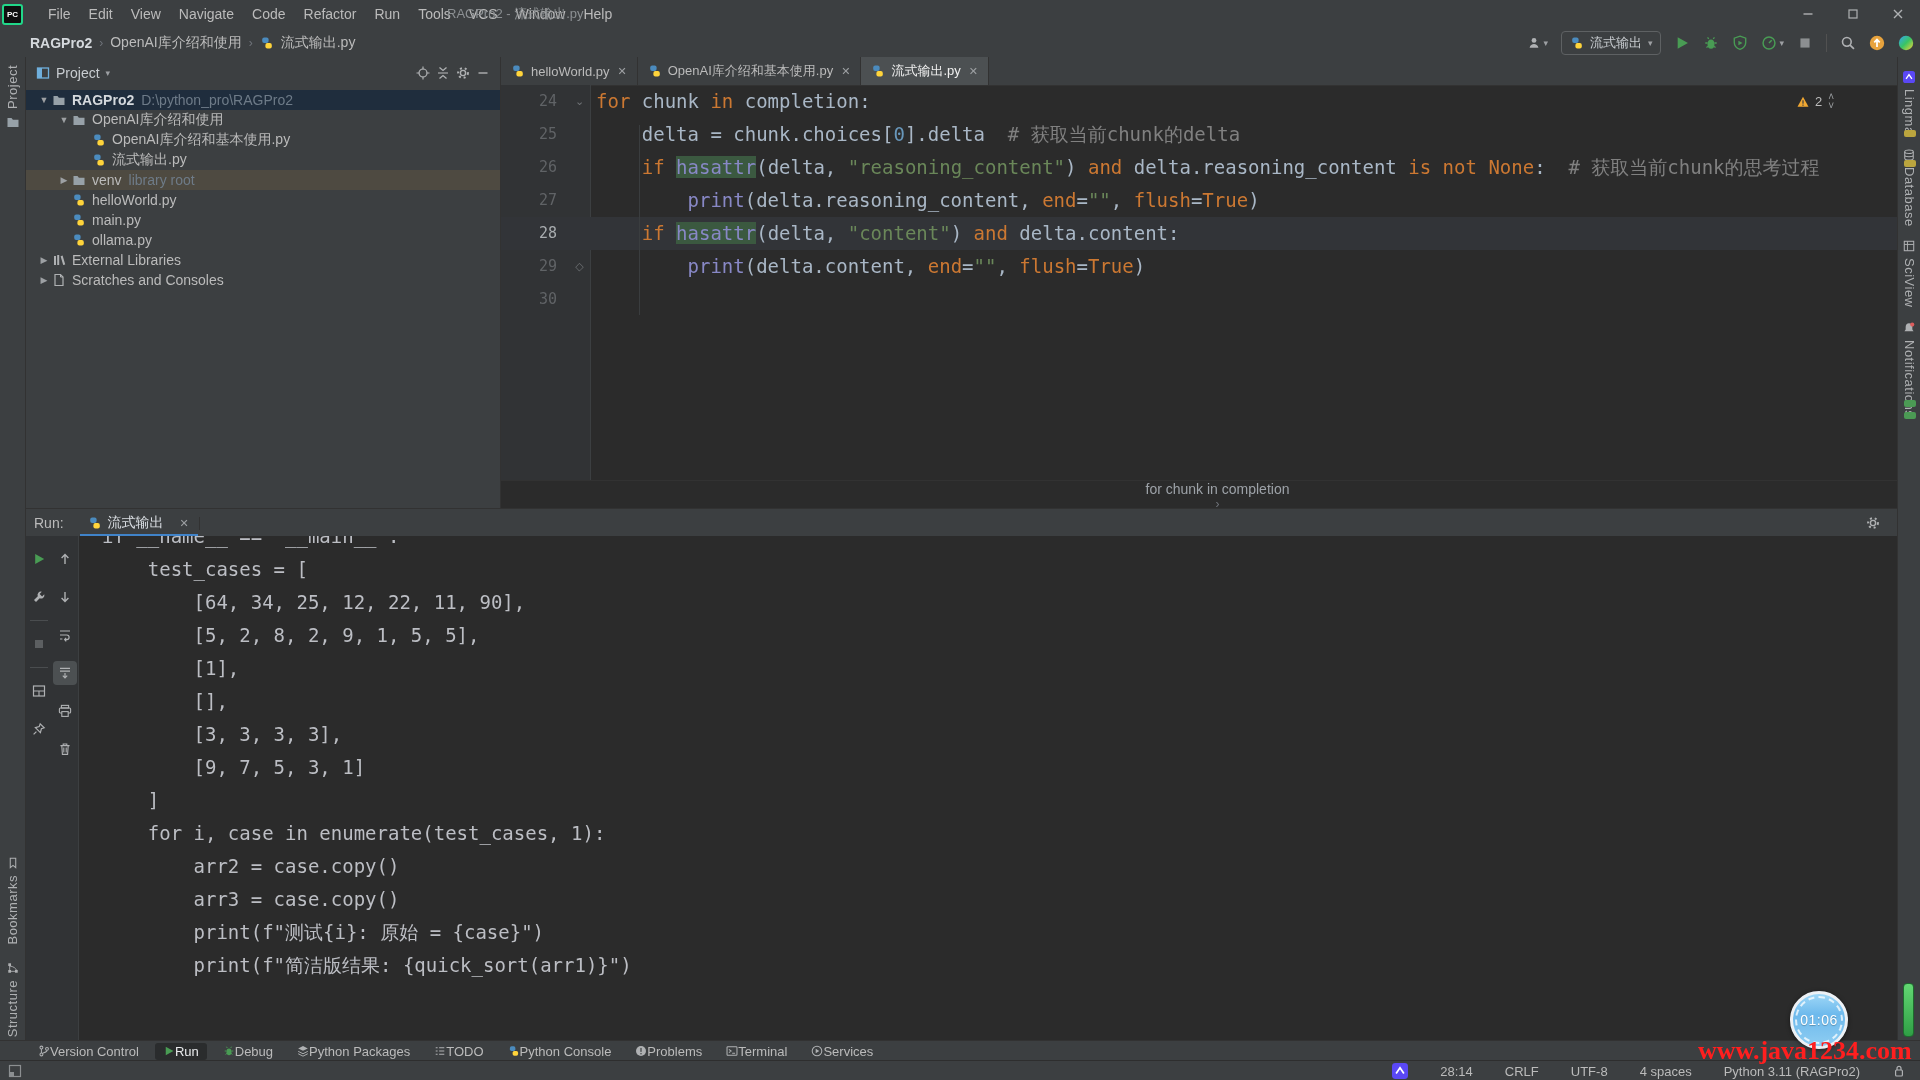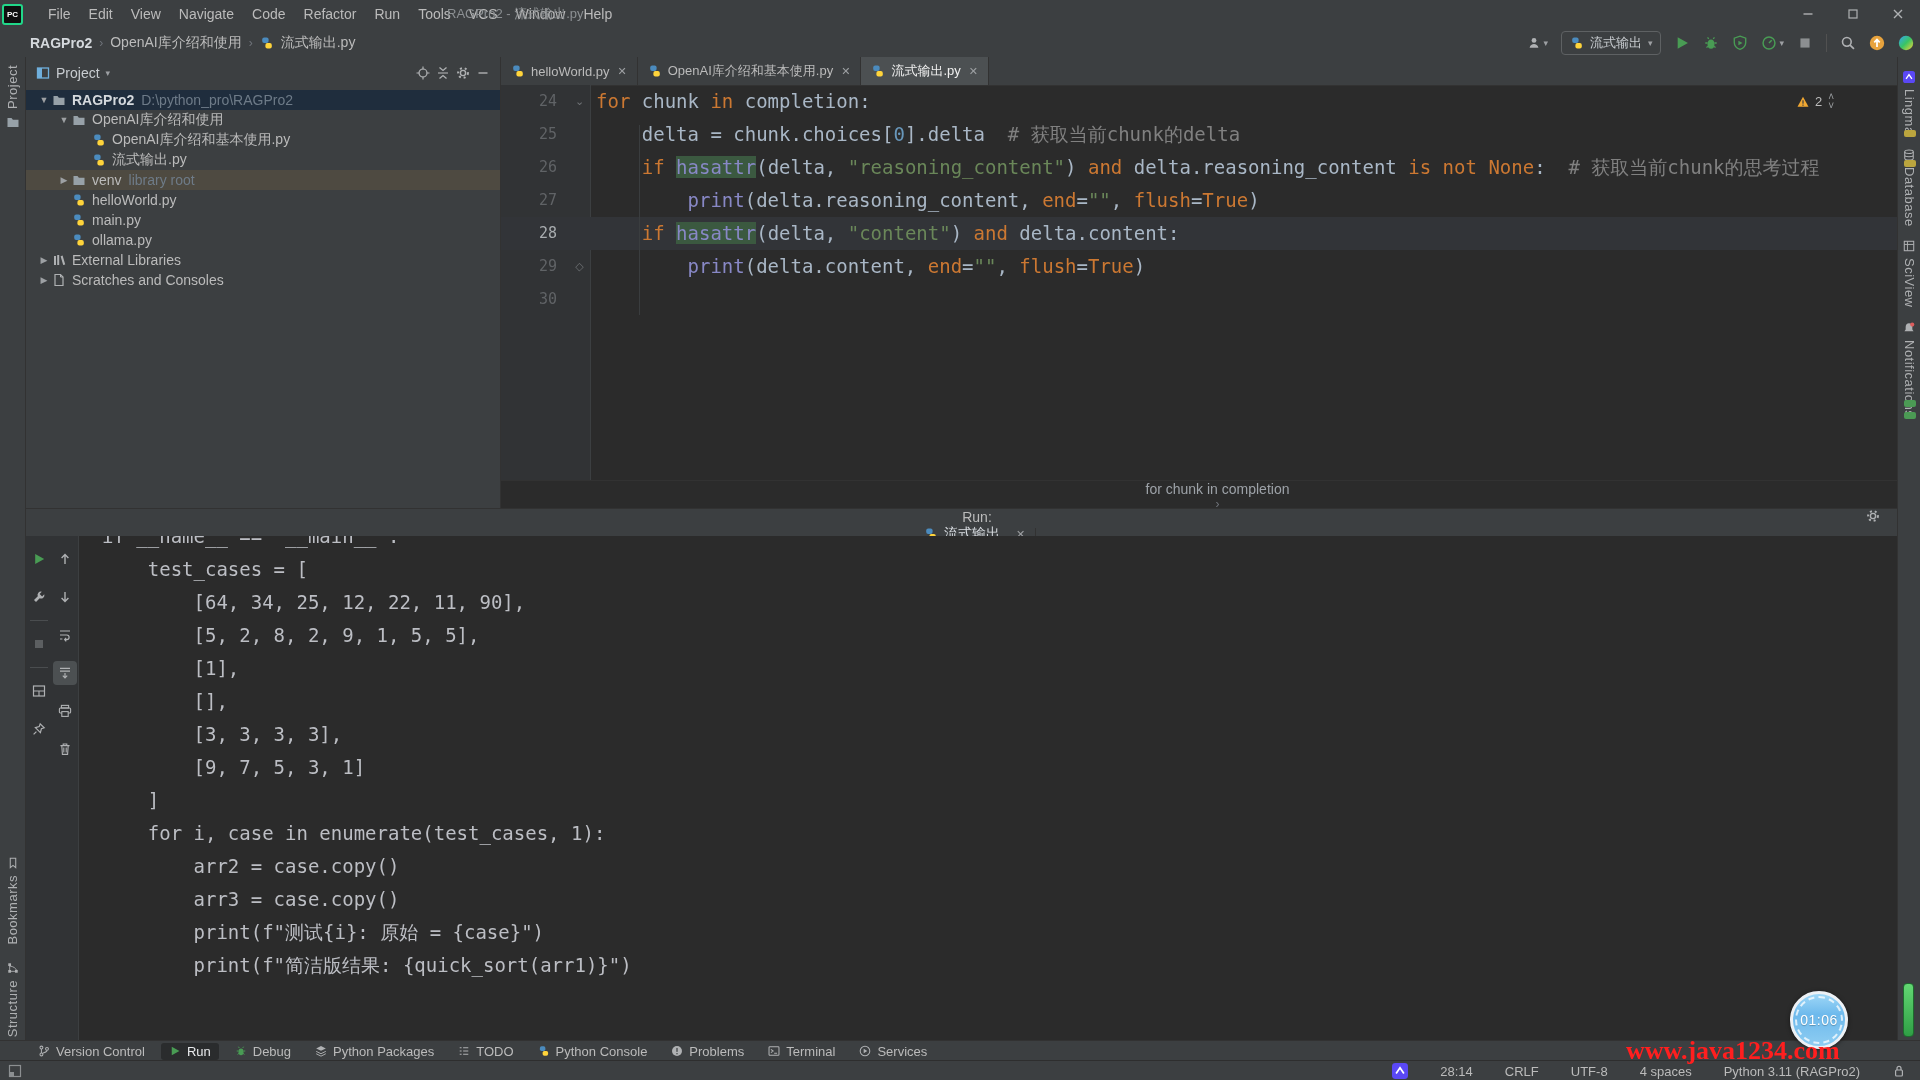--- a/index.html
+++ b/index.html
@@ -69,59 +69,59 @@
   .tok.hl{background:#3B5940;border-radius:0;}
   .guide{position:absolute;width:1px;background:#3A3D3F;}
   .inspect{position:absolute;right:64px;top:8px;display:flex;align-items:center;gap:6px;font-size:13px;color:#BBBBBB;}
   .chev{font-size:10px;color:#9DA0A3;line-height:8px;}
 
   
   .ed-breadcrumb{position:absolute;left:501px;top:480px;right:0;height:28px;background:#2B2B2B;border-top:1px solid #323232;
                  display:flex;align-items:center;padding-left:14px;font-size:14px;color:#9DA2A8;flex-direction:column;}
 
   
-  .run-header{position:absolute;left:26px;top:508px;right:0;height:28px;background:#3C3F41;border-top:1px solid #323232;display:flex;align-items:center;flex-direction:column;}
+  .run-header{position:absolute;left:26px;top:508px;right:0;height:28px;background:#3C3F41;border-top:1px solid #323232;display:flex;align-items:center;}
   .run-label{margin-left:8px;font-size:14px;color:#BBBBBB;}
   .run-tab{position:relative;height:28px;display:flex;align-items:center;gap:6px;padding:0 10px;margin-left:14px;font-size:14px;color:#DADEE3;}
   .run-tab .underline{position:absolute;left:2px;right:12px;bottom:0;height:3px;background:#4083C9;}
   .rh-right{position:absolute;right:10px;display:flex;gap:16px;align-items:center;}
 
   
   .console{position:absolute;left:26px;top:536px;right:0;bottom:40px;background:#2B2B2B;overflow:hidden;}
   .ctoolbar{position:absolute;left:0;top:0;bottom:0;width:52px;background:#313335;border-right:1px solid #3C3F41;}
   .ctb-col{position:absolute;top:4px;width:26px;display:flex;flex-direction:column;align-items:center;}
   .ctb-btn{width:24px;height:24px;display:flex;align-items:center;justify-content:center;margin:7px 0;border-radius:4px;}
   .ctb-btn.active{background:#4C5052;}
   .ctb-div{width:18px;height:1px;background:#4A4D4F;margin:4px 0;}
   #console-out{position:absolute;left:53px;top:0;right:12px;bottom:0;padding-left:23px;}
   .cline{white-space:pre;font:19px/33px "DejaVu Sans Mono",monospace;color:#BCBEC4;}
 
   
   .bottom-bar{position:absolute;left:0;top:1040px;right:0;height:20px;background:#3C3F41;display:flex;align-items:center;gap:8px;padding-left:30px;border-top:1px solid #323232;}
-  .bb-item{display:flex;align-items:center;gap:6px;font-size:13px;color:#BBBBBB;padding:1px 8px;border-radius:3px;}
+  .bb-item{display:flex;align-items:center;font-size:13px;color:#BBBBBB;padding:1px 8px;border-radius:3px;}
   .bb-item.active{background:#2A2C2D;color:#E8EAEC;}
   .status-bar{position:absolute;left:0;top:1060px;right:0;height:20px;background:#3C3F41;border-top:1px solid #2E2E2E;display:flex;align-items:center;font-size:13px;color:#BBBBBB;}
   #statusitems{position:absolute;right:14px;display:flex;align-items:center;gap:32px;}
 
   
   .stripe-right{position:absolute;right:0;top:57px;width:22px;height:983px;background:#3C3F41;border-left:1px solid #323232;}
   .sr-item{display:flex;flex-direction:column;align-items:center;gap:6px;margin-top:14px;}
   .tick{position:absolute;right:4px;width:12px;height:7px;border-radius:2px;}
   .tick.yellow{background:#BBA53E;}
   .tick.green{background:#4B9A54;}
 
   
   .rec-timer{position:absolute;left:1790px;top:991px;width:52px;height:52px;border-radius:50%;
              background:linear-gradient(180deg,#9ed7f7 0%,#6db9ec 40%,#8ecdf2 100%);
              border:3px solid #EDF1F5;box-shadow:0 1px 4px rgba(0,0,0,.5);display:flex;align-items:center;justify-content:center;}
   .rec-timer::before{content:"";position:absolute;inset:2px;border:2px dashed rgba(255,255,255,.75);border-radius:50%;}
   .rec-timer span{color:#fff;font-size:14px;letter-spacing:.5px;text-shadow:0 1px 1px rgba(0,0,0,.25);}
   .green-bar{position:absolute;right:6px;top:983px;width:9px;height:52px;border-radius:4px;
              background:linear-gradient(180deg,#63d873,#2f9e45);border:1px solid #1d6b2e;}
-  .watermark{position:absolute;left:1626px;top:1036px;font-family:"Liberation Serif",serif;font-weight:bold;
+  .watermark{position:absolute;left:1698px;top:1036px;font-family:"Liberation Serif",serif;font-weight:bold;
              font-size:26px;color:#FF1F1F;z-index:60;white-space:nowrap;}
 </style>
 </head>
 <body>
 
 <div id="window">
 
   <div class="titlebar">
     <div class="pc-logo">PC</div>
     <nav id="menubar">

